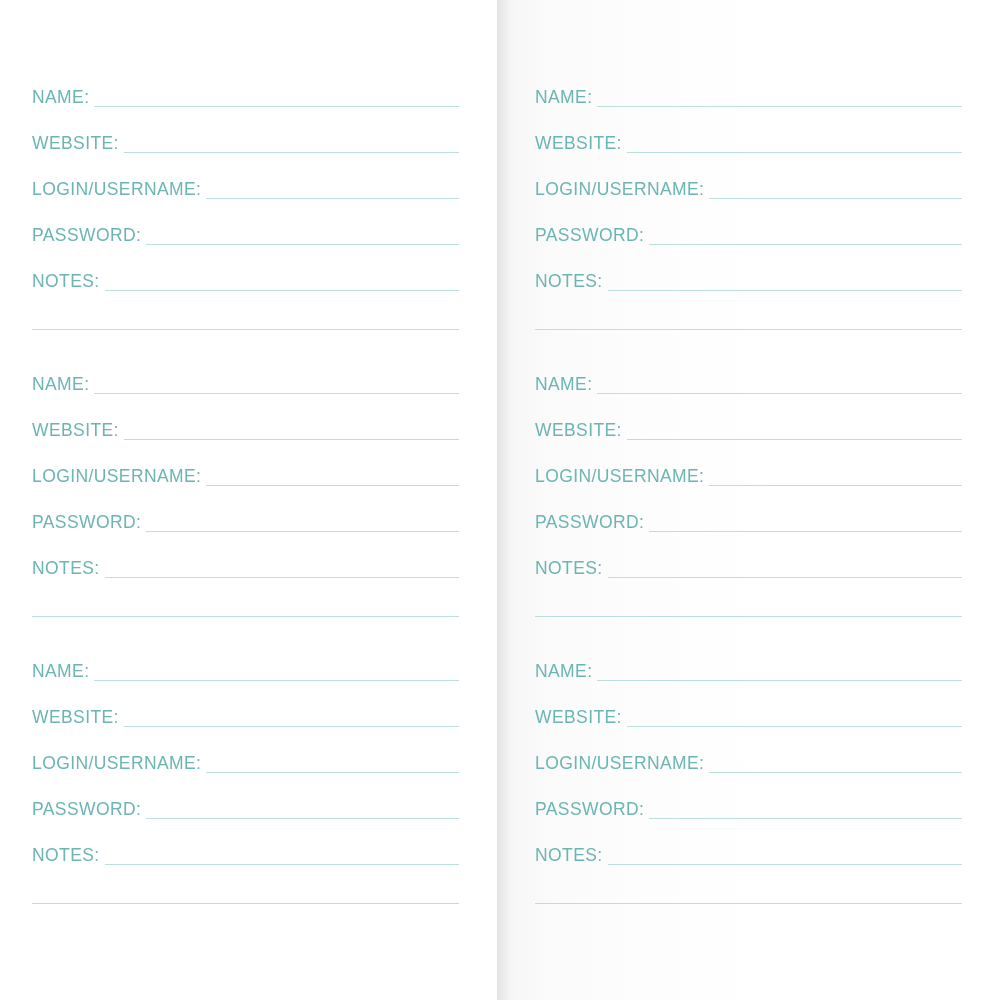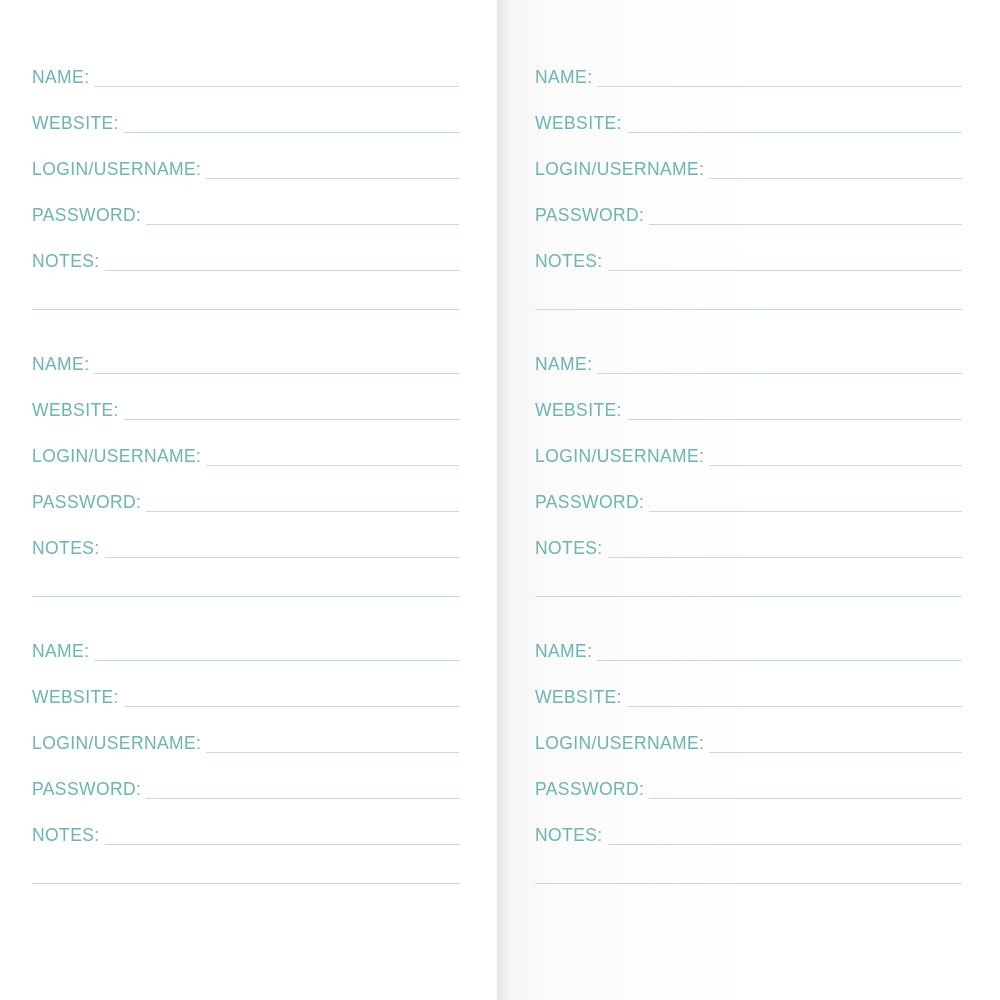--- a/index.html
+++ b/index.html
@@ -39,21 +39,21 @@
   .gutter-shadow {
     position: absolute;
     left: 497px;
     top: 0;
     width: 14px;
     height: 1000px;
     background: linear-gradient(to right, rgba(0,0,0,0.055), rgba(0,0,0,0.0));
     pointer-events: none;
   }
   .entries {
-    padding-top: 56px;
+    padding-top: 76px;
   }
   .entry {
     margin-bottom: 33px;
   }
   .field {
     display: flex;
     align-items: flex-end;
     height: 31px;
     margin-bottom: 15px;
   }

